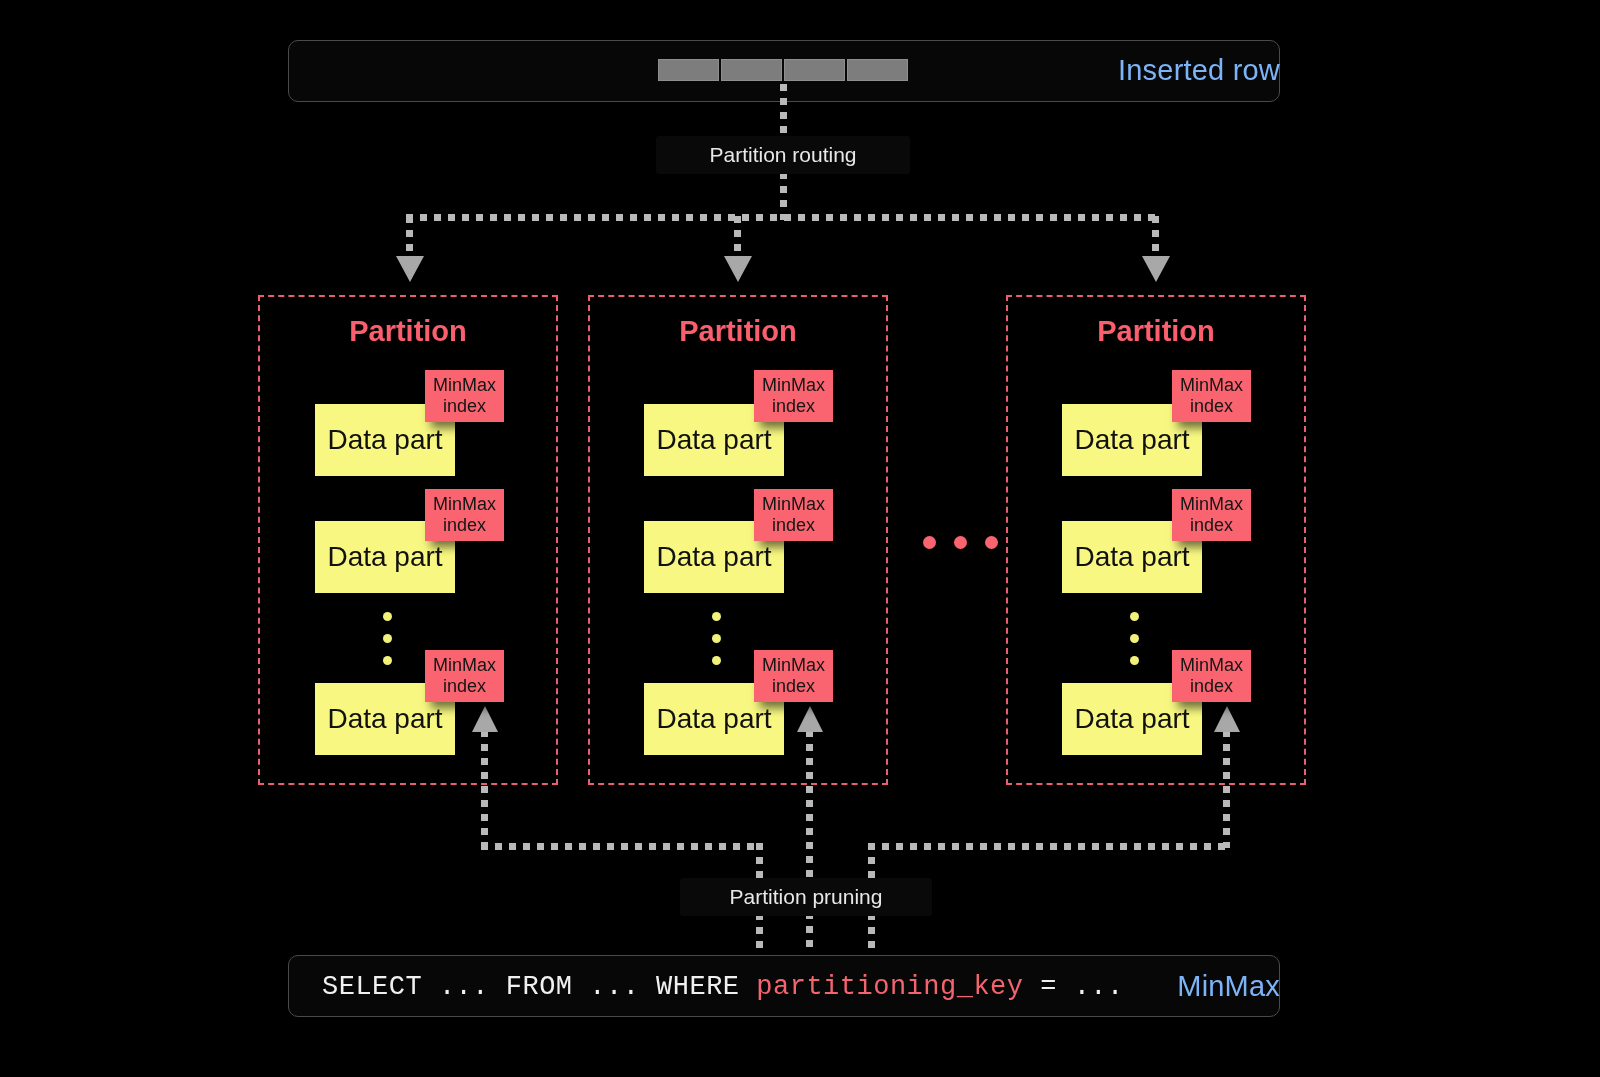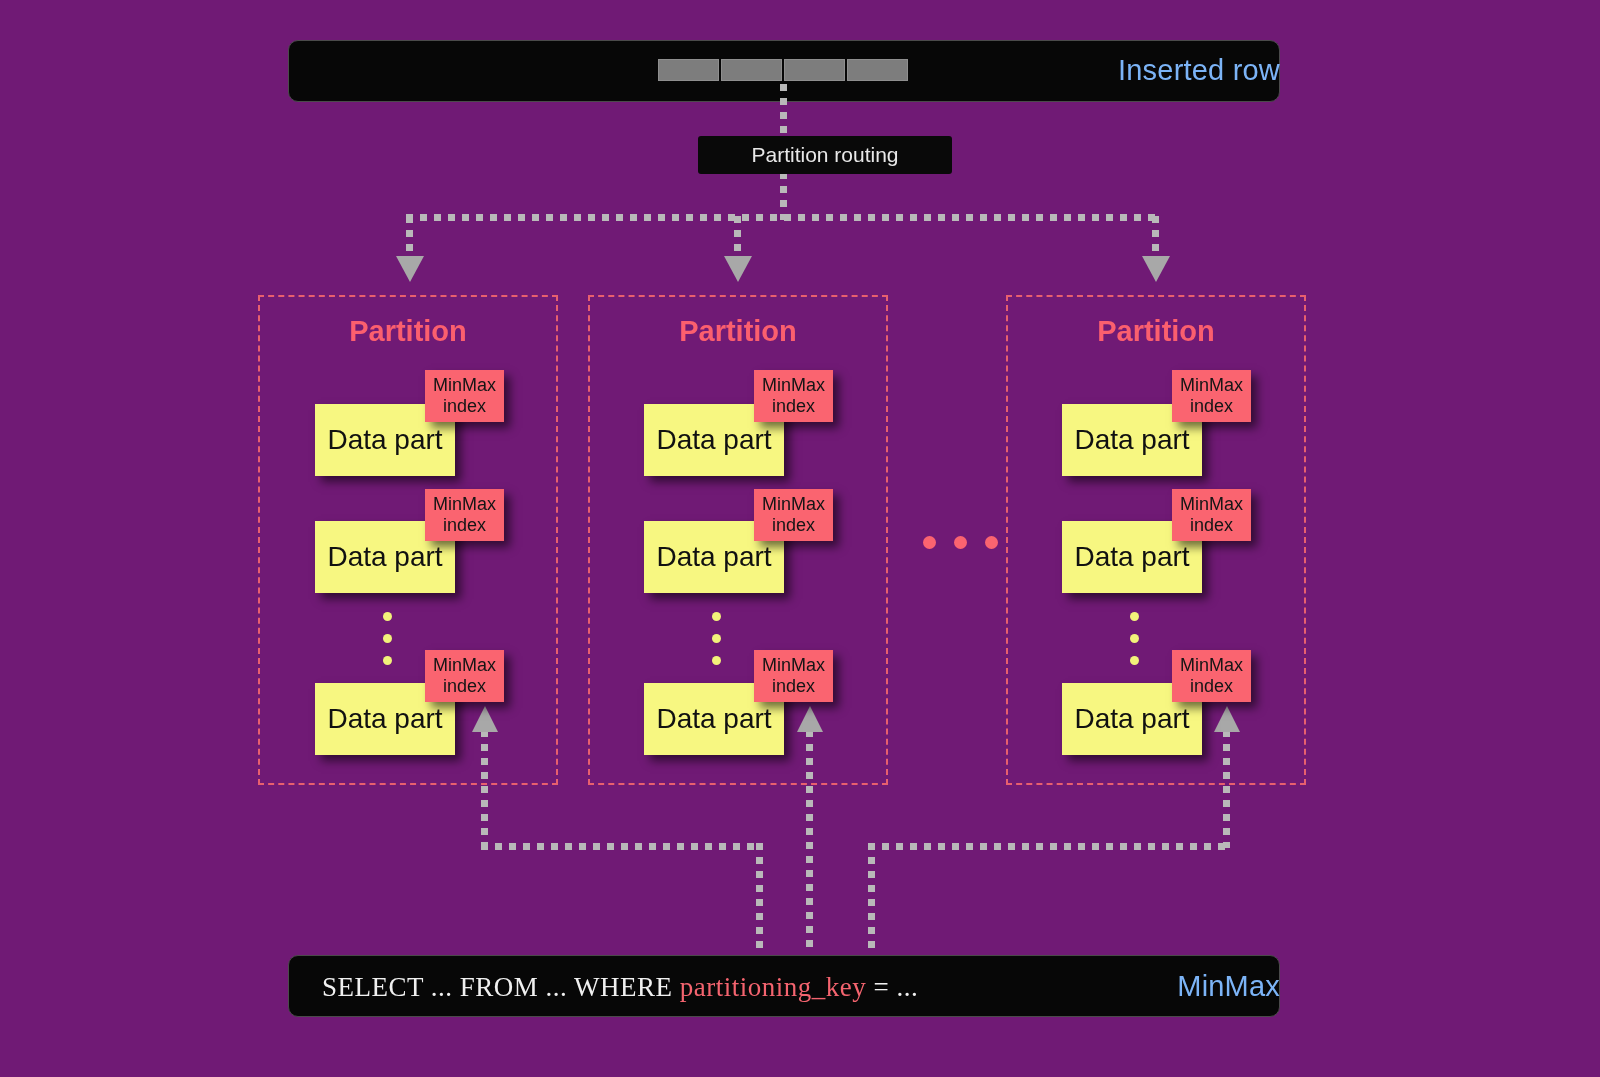--- a/index.html
+++ b/index.html
@@ -9,21 +9,21 @@
     background: #1c1c1c;
   }
   body {
     font-family: "Liberation Sans", sans-serif;
     -webkit-font-smoothing: antialiased;
   }
   #stage {
     position: relative;
     width: 1600px;
     height: 1077px;
-    background: #701a75;
+    background: #000000;
     overflow: hidden;
   }
 
   
   .darkbar {
     position: absolute;
     background: #070707;
     border: 1px solid #4a4a4a;
     border-radius: 10px;
     box-sizing: border-box;
@@ -55,21 +55,20 @@
     position: absolute;
     background: #090909;
     border-radius: 3px;
     color: #e8e8e8;
     font-size: 21px;
     display: flex;
     align-items: center;
     justify-content: center;
     white-space: nowrap;
     z-index: 6;
-    margin-left: 42px;
   }
 
   
   .dot-v {
     position: absolute;
     width: 7px;
     background-image: linear-gradient(to bottom, #b9b9b9 0 7px, transparent 7px 14px);
     background-size: 7px 14px;
     background-repeat: repeat-y;
     z-index: 2;
@@ -302,20 +301,21 @@
   <div class="dot-v" style="left:756px; top:843px; height:110px;"></div>
 
   <div class="arrow-up" style="left:797px; top:706px;"></div>
   <div class="dot-v" style="left:806px; top:730px; height:223px;"></div>
 
   <div class="arrow-up" style="left:1214px; top:706px;"></div>
   <div class="dot-v" style="left:1223px; top:730px; height:118px;"></div>
   <div class="dot-h" style="left:868px; top:843px; width:362px;"></div>
   <div class="dot-v" style="left:868px; top:843px; height:110px;"></div>
 
+  <div class="pill" style="left:680px; top:878px; width:252px; height:38px;">Partition pruning</div>
 
   <div class="darkbar" style="left:288px; top:955px; width:992px; height:62px;"></div>
 
-  <div class="query-sql" style="left:322px; top:972px;font-family:Liberation Serif, serif;"><span class="kw">SELECT ... FROM ... WHERE </span><span class="key">partitioning_key</span><span class="kw"> = ...</span></div>
+  <div class="query-sql" style="left:322px; top:972px;"><span class="kw">SELECT ... FROM ... WHERE </span><span class="key">partitioning_key</span><span class="kw"> = ...</span></div>
 
   <div class="bar-label" style="right:320px; top:970px;">MinMax</div>
 
 </div>
 
 </body></html>

